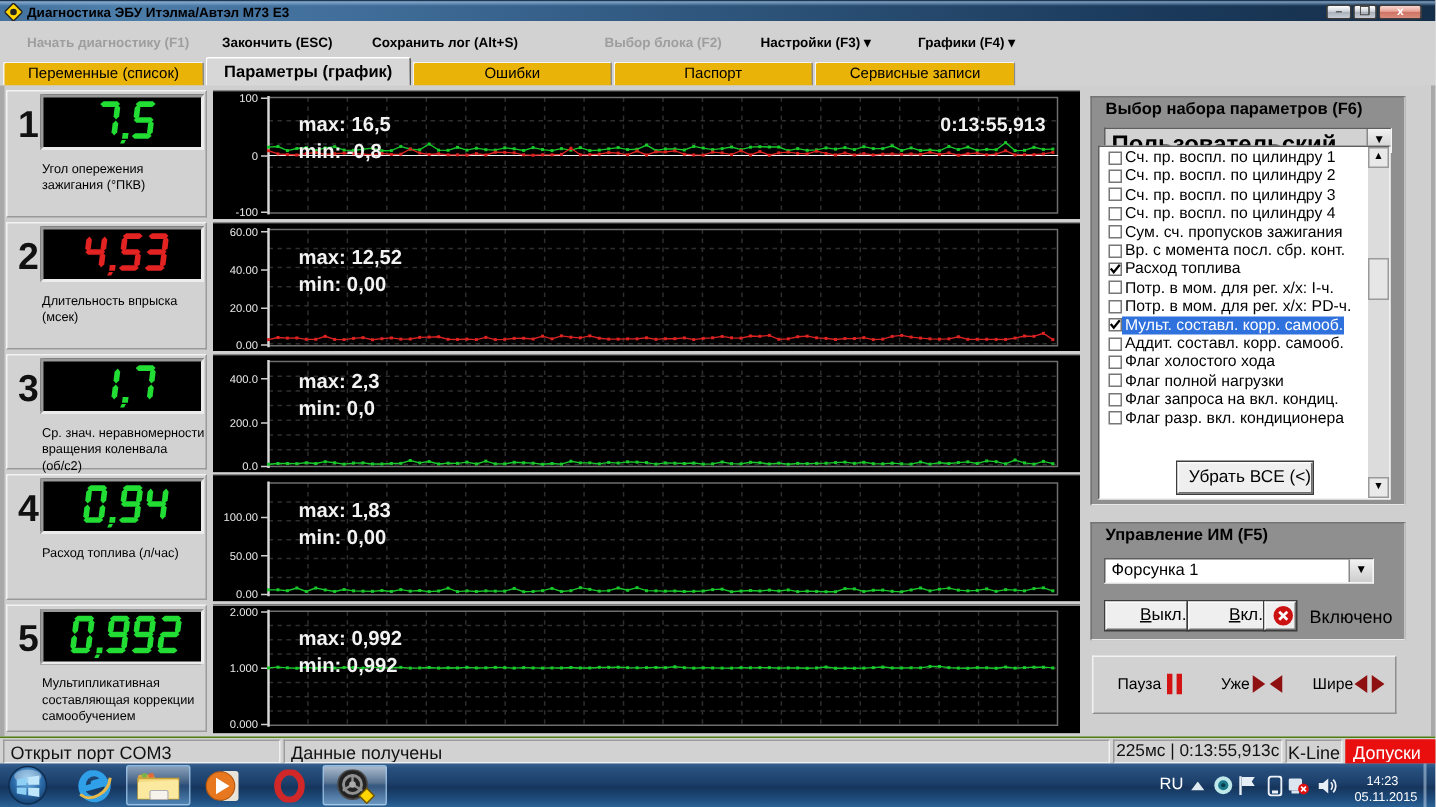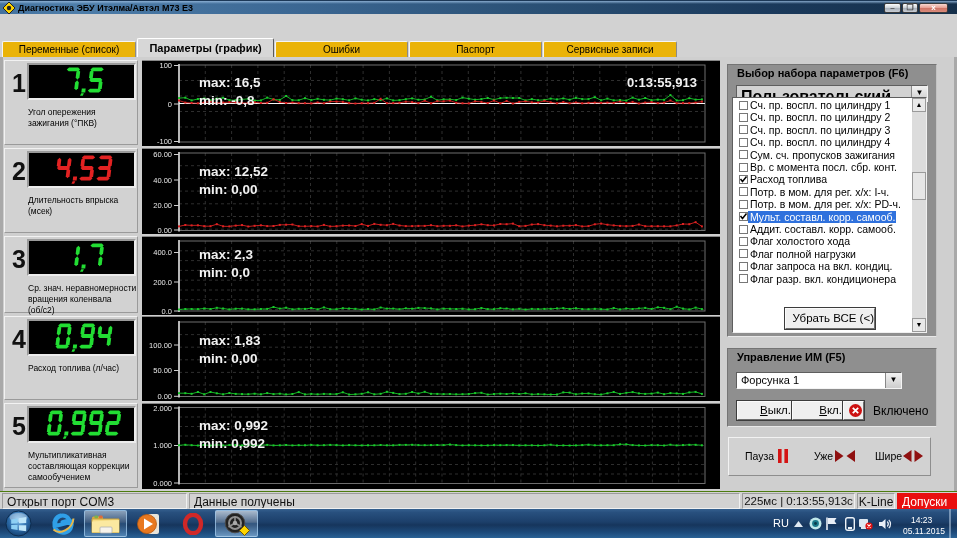--- a/index.html
+++ b/index.html
@@ -45,20 +45,28 @@
       <div id="title-text">Диагностика ЭБУ Итэлма/Автэл М73 Е3</div>
       <div class="capbtn" style="left:884px;width:17px">
         <span>–</span>
       </div>
       <div class="capbtn" style="left:902px;width:16px">
         <span>❐</span>
       </div>
       <div class="capbtn" id="btn-close" style="left:919px;width:29px">
         <span style="color:#fff">x</span>
       </div>
+    </div>
+    <div id="menubar" class="abs">
+      <div class="mitem mgray" style="left:18px">Начать диагностику (F1)</div>
+      <div class="mitem " style="left:148px">Закончить (ESC)</div>
+      <div class="mitem " style="left:248px">Сохранить лог (Alt+S)</div>
+      <div class="mitem mgray" style="left:403px">Выбор блока (F2)</div>
+      <div class="mitem " style="left:507px">Настройки (F3) ▾</div>
+      <div class="mitem " style="left:612px">Графики (F4) ▾</div>
     </div>
     <div id="tabbar" class="abs">
       <div class="tab " style="left:2px;width:134px">Переменные (список)</div>
       <div class="tab tabsel" style="left:137px;width:137px">Параметры (график)</div>
       <div class="tab " style="left:275px;width:133px">Ошибки</div>
       <div class="tab " style="left:543px;width:134px">Сервисные записи</div>
       <div class="tab " style="left:409px;width:133px">Паспорт</div>
     </div>
     <div id="content" class="abs"></div>
     <div class="lrow abs" style="top:60px;height:85px">
@@ -950,21 +958,21 @@
           <div class="abs" style="right:0;top:0;width:14px;height:100%;background:#dcdcdc">
             <div class="abs" style="left:0;top:0;width:14px;height:14px;background:#e9e9e9;border:1px solid #9a9a9a;text-align:center;font-size:7px;line-height:12px">▲</div>
             <div class="abs" style="left:0;bottom:0;width:14px;height:14px;background:#e9e9e9;border:1px solid #9a9a9a;text-align:center;font-size:7px;line-height:12px">▼</div>
             <div class="abs" style="left:0;top:74px;width:14px;height:28px;background:#e6e6e6;border:1px solid #9a9a9a"></div>
           </div>
         </div>
         <div class="btn" style="left:57px;top:243px;width:90px;height:21px;line-height:19px">Убрать ВСЕ (&lt;)</div>
       </div>
       <div class="group" style="top:291px;height:79px">
         <div class="glabel">Управление ИМ (F5)</div>
-        <div class="combo" style="left:8px;top:23px;width:166px;background:#fff">
+        <div class="combo" style="left:8px;top:23px;width:180px;background:#fff">
           <div class="ct">Форсунка 1</div>
           <div class="cbtn">▼</div>
         </div>
         <div class="btn" style="left:9px;top:52px;width:55px;height:19px;line-height:17px"><u>В</u>ыкл.</div>
         <div class="btn" style="left:64px;top:52px;width:51px;height:19px;line-height:17px"><u>В</u>кл.</div>
         <div class="btn" style="left:115px;top:52px;width:21px;height:19px"><svg width="15" height="15" style="margin-top:1px">
             <circle cx="7.5" cy="7.5" r="6.5" fill="#cc1111"></circle>
             <path d="M4.8 4.8 L10.2 10.2 M10.2 4.8 L4.8 10.2" stroke="#fff" stroke-width="1.8"></path>
           </svg></div>
         <div class="abs" style="left:145px;top:55px;font-size:12px;color:#000">Включено</div>

